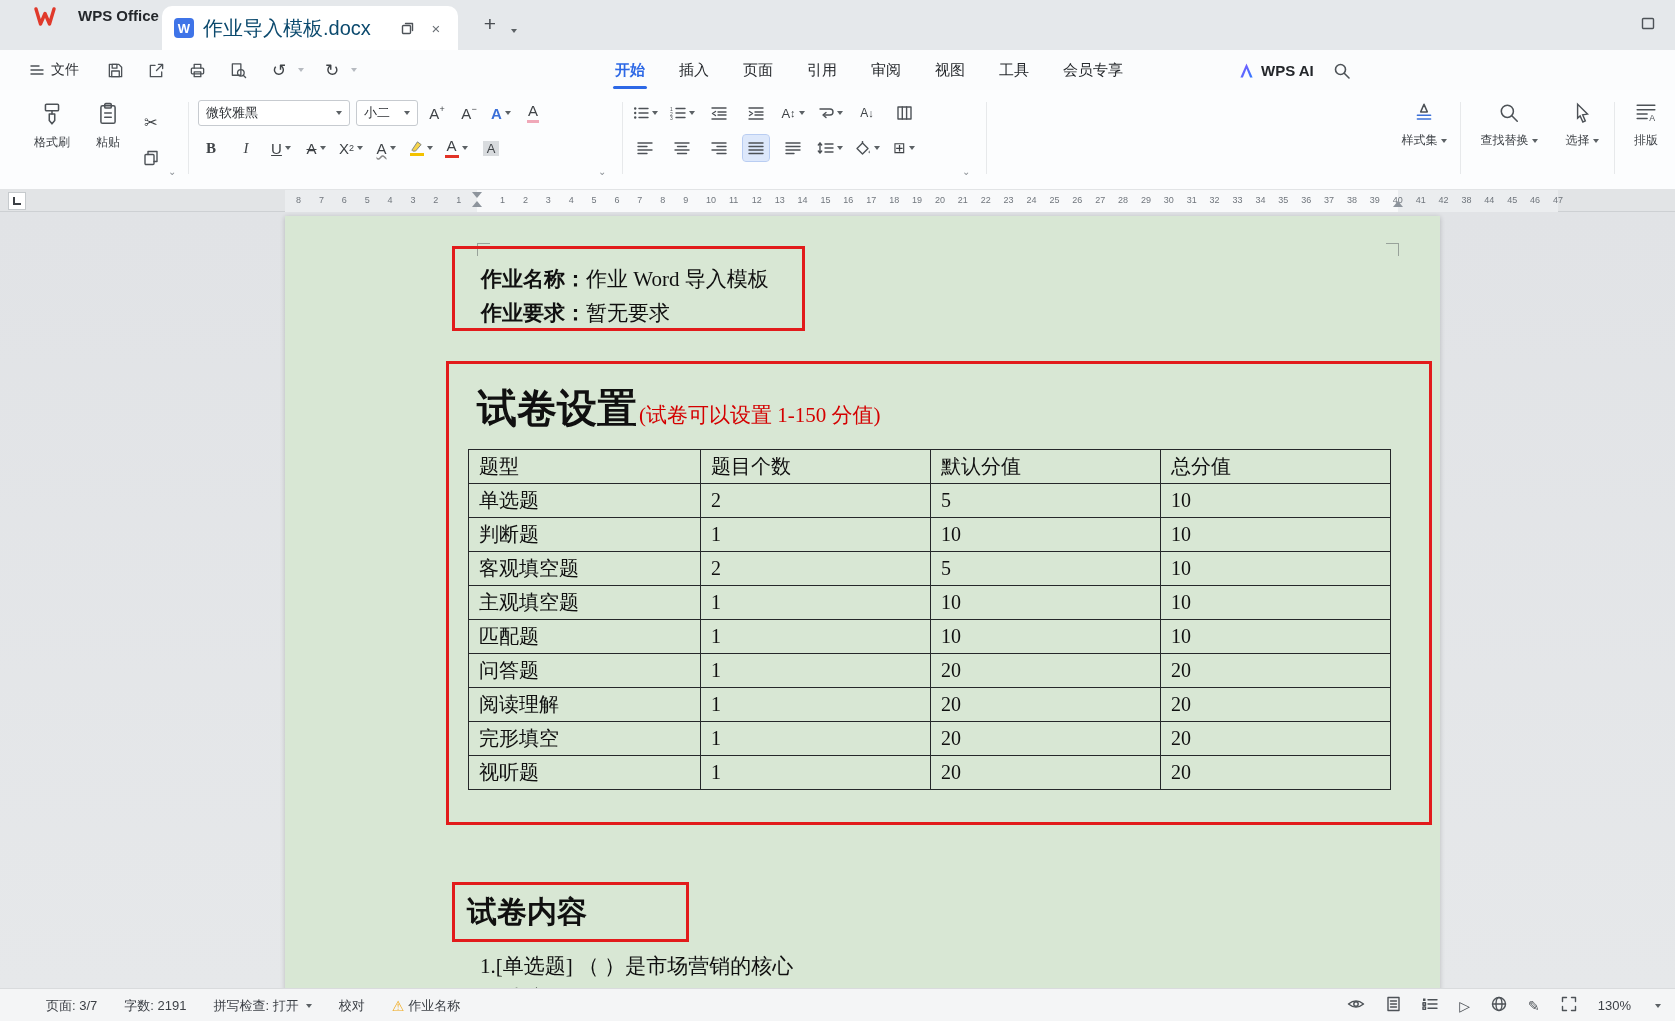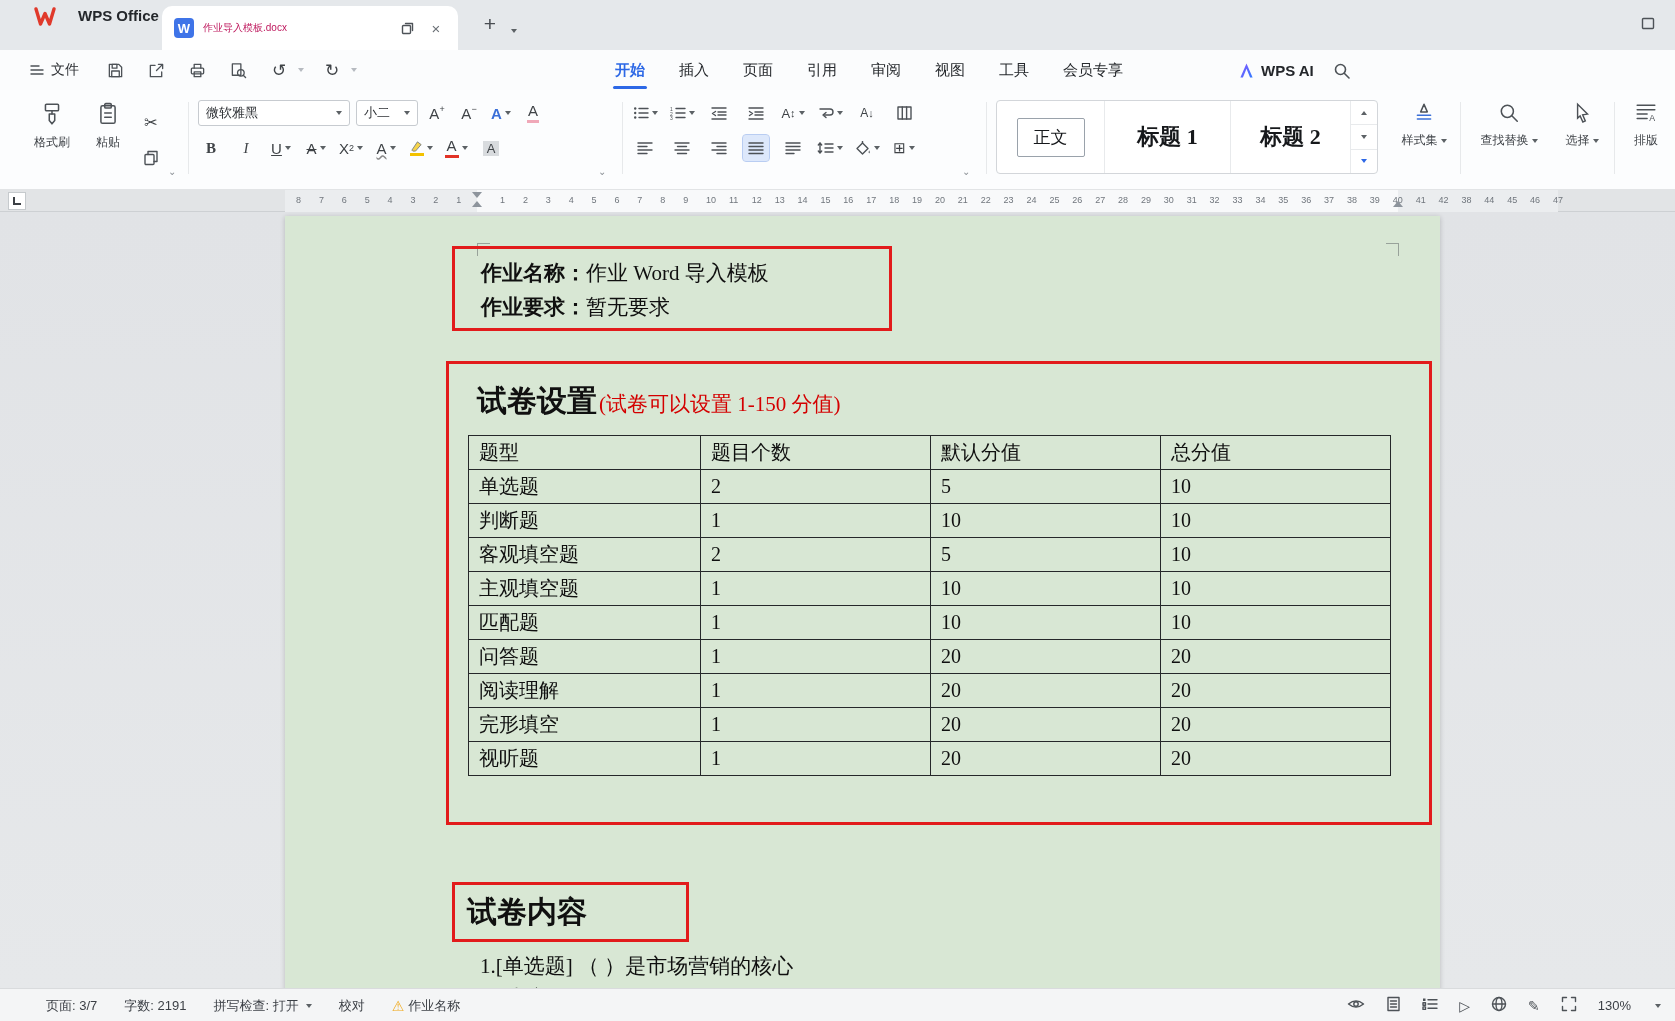--- a/index.html
+++ b/index.html
@@ -6,21 +6,21 @@
   html,body{width:1675px;height:1021px;overflow:hidden}
   body{font-family:"Liberation Sans","DejaVu Sans",sans-serif;color:#333;background:#e6e8ea;position:relative}
   #app{position:relative;width:1675px;height:1021px}
 
   
   .titlebar{position:absolute;left:0;top:0;width:100%;height:50px;background:#e5e8eb}
   .brand{position:absolute;left:20px;top:7px;height:36px;display:flex;align-items:flex-start;gap:22px;padding:0 14px;border-radius:8px}
   .brand-name{font-size:15px;font-weight:600;color:#24272b}
   .doc-tab{position:absolute;left:162px;top:6px;width:296px;height:44px;background:#fff;border-radius:10px 10px 0 0;display:flex;align-items:center;padding:0 12px;gap:9px}
   .wbadge{width:20px;height:20px;background:#3f74e8;border-radius:4px;color:#fff;font-weight:700;font-size:13px;display:flex;align-items:center;justify-content:center;flex:0 0 auto}
-  .doc-title{font-size:10px;color:#be185d;flex:1;white-space:nowrap;overflow:hidden}
+  .doc-title{font-size:20px;color:#0c4a6e;flex:1;white-space:nowrap;overflow:hidden}
   .tab-ctl{color:#6b7076;font-size:15px;display:flex;align-items:center;justify-content:center;width:20px;height:20px;border-radius:4px}
   .newtab{position:absolute;left:478px;top:12px;font-size:21px;color:#494d52;width:24px;text-align:center}
   .tablist{position:absolute;left:508px;top:21px}
   .winctl{position:absolute;right:16px;top:16px;width:18px;height:16px}
 
   
   .menubar{position:absolute;left:0;top:50px;width:100%;height:40px;background:#fbfcfd}
   .file-btn{position:absolute;left:22px;top:0;height:40px;display:flex;align-items:center;gap:7px;padding:0 8px;font-size:14px;color:#2c2f33}
   .qat{position:absolute;left:102px;top:0;height:40px;display:flex;align-items:center;gap:15px}
   .qat .g{display:flex;align-items:center;gap:3px}
@@ -80,21 +80,21 @@
   .docarea{position:absolute;left:0;top:212px;width:100%;height:776px;overflow:hidden;background:linear-gradient(180deg,#e1e3e6,#e6e8ea)}
   .page{position:absolute;left:285px;top:4px;width:1155px;height:900px;background:#d8e7d4;box-shadow:0 1px 5px rgba(0,0,0,.2)}
   .doc-serif{font-family:"Liberation Serif","DejaVu Serif",serif;color:#101010}
   .cmark{position:absolute;width:13px;height:13px}
   .cmark.tl{border-top:1px solid #98a29a;border-left:1px solid #98a29a}
   .cmark.tr{border-top:1px solid #98a29a;border-right:1px solid #98a29a}
   .redbox{position:absolute;border:3px solid #e21b1b}
   .hb-line{font-size:21px;line-height:34px}
   .hb-label{font-weight:700}
   .settings-title{margin:17px 0 0 28px;display:flex;align-items:baseline}
-  .st-main{font-size:30px;font-weight:700}
+  .st-main{font-size:40px;font-weight:700}
   .st-note{font-size:21px;color:#d40000;margin-left:2px}
   .qtable{border-collapse:collapse;margin:13px 0 0 19px;font-size:20px}
   .qtable th,.qtable td{border:1px solid #26282a;height:34px;padding:0 8px 0 10px;text-align:left;font-weight:400;font-family:"Liberation Serif","DejaVu Serif",serif;color:#101010}
   .content-title{font-size:30px;font-weight:700}
   .question{position:absolute;font-size:21px}
 
   
   .statusbar{position:absolute;left:0;top:988px;width:100%;height:33px;background:#f4f5f6;border-top:1px solid #d9dbdd;font-size:13px;color:#3b3f45}
   .sb-left{position:absolute;left:46px;top:0;height:33px;display:flex;align-items:center;gap:27px}
   .sb-item{display:flex;align-items:center;gap:4px;white-space:nowrap}
@@ -413,38 +413,20 @@
         </span>
         <span class="rbtn glyph">
             <span style="font-size:15px">⊞</span>
             <span class="caret"></span>
           </span>
       </div>
     </div>
     <span class="launcher" style="left:962px">⌄</span>
     <div class="vsep" style="left:986px"></div>
 
-    <div class="gallery">
-      <div class="gcell" style="width:108px">
-        <span class="gsel" style="font-size:17px">正文</span>
-      </div>
-      <div class="gcell" style="width:126px;font-size:22px;font-weight:700">标题 1</div>
-      <div class="gcell" style="width:120px;font-size:22px;font-weight:700">标题 2</div>
-      <div class="gctl">
-        <div>
-            <span class="caret up"></span>
-          </div>
-        <div>
-            <span class="caret" style="margin-left:0"></span>
-          </div>
-        <div>
-            <span class="caret" style="margin-left:0;border-top-color:#2d68e6"></span>
-          </div>
-      </div>
-    </div>
 
     <div class="bigbtn bb-sm" style="position:absolute;left:1388px;top:6px">
       <svg width="22" height="22" viewBox="0 0 20 20" class="ic">
           <path d="M10 2 L13 9 H7 Z"></path>
           <path d="M4 12 h12 M4 15.5h12" stroke="#3a6fd8"></path>
         </svg>
       <span class="lbl">
           <span>样式集</span>
           <span class="caret"></span>
         </span>
@@ -551,21 +533,21 @@
     <span class="ind-mark ind-top" style="left:472px"></span>
     <span class="ind-mark ind-bot" style="left:472px"></span>
     <span class="ind-mark ind-bot" style="left:1393px"></span>
   </div>
 
   <div class="docarea">
     <div class="page">
       <span class="cmark tl" style="left:192px;top:27px"></span>
       <span class="cmark tr" style="left:1101px;top:27px"></span>
 
-      <div class="redbox doc-serif" style="left:167px;top:30px;width:440px;height:85px;padding:7px 0 0 26px">
+      <div class="redbox doc-serif" style="left:167px;top:30px;width:353px;height:85px;padding:13px 0 0 26px">
         <div class="hb-line">
           <span class="hb-label">作业名称：</span><span>作业 Word 导入模板</span>
         </div>
         <div class="hb-line">
           <span class="hb-label">作业要求：</span><span>暂无要求</span>
         </div>
       </div>
 
       <div class="redbox doc-serif" style="left:161px;top:145px;width:986px;height:464px">
         <div class="settings-title">

